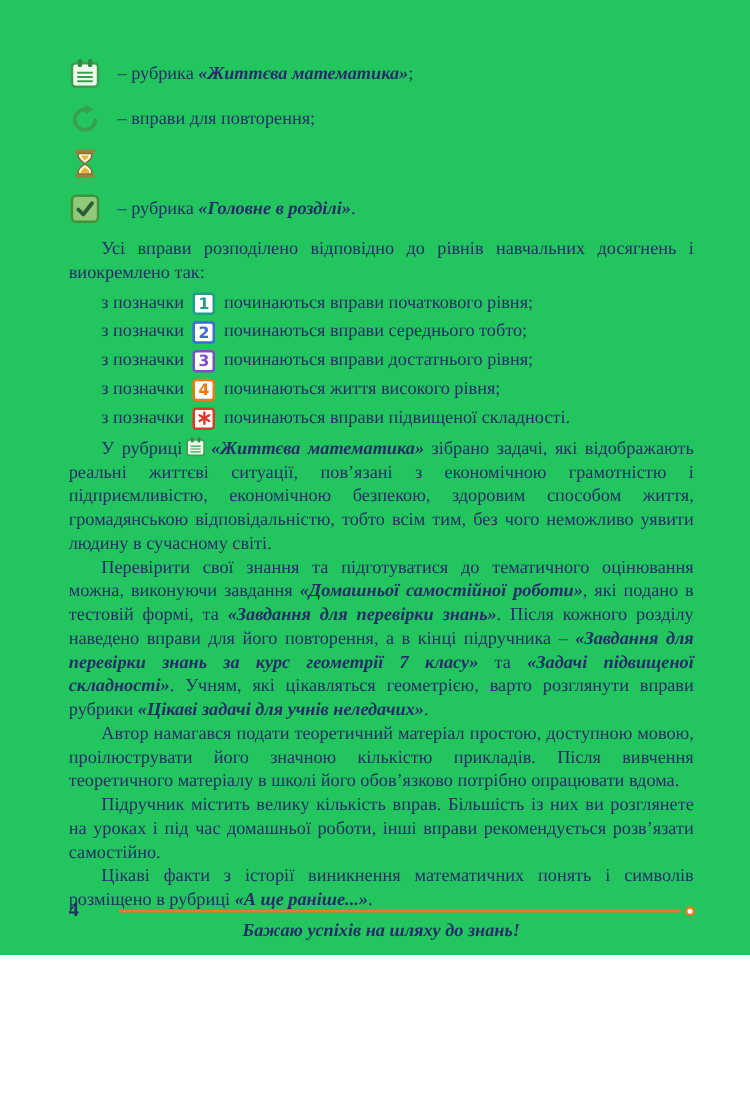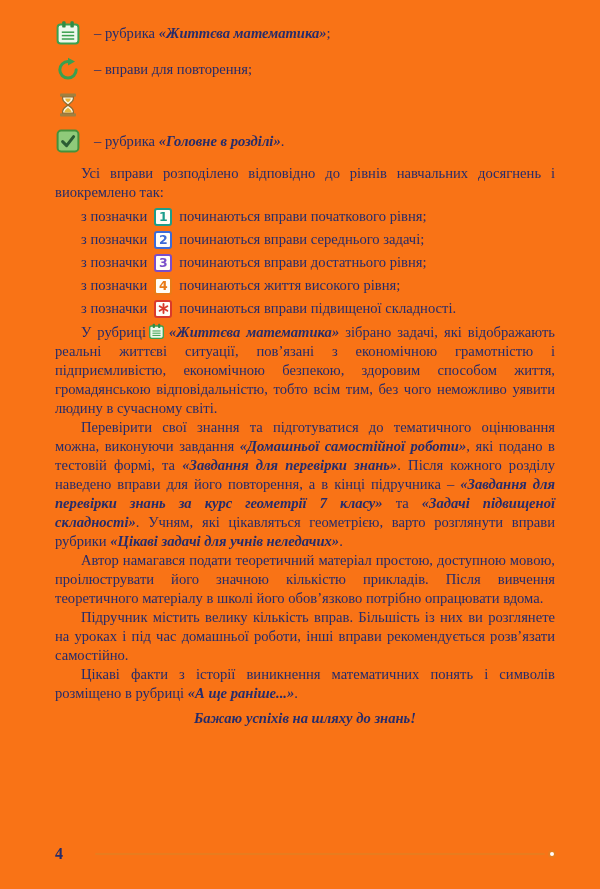--- a/index.html
+++ b/index.html
@@ -1,26 +1,26 @@
 <!DOCTYPE html>
 <html lang="uk"><head>
 <meta charset="utf-8">
 <style>
   * { margin:0; padding:0; box-sizing:border-box; }
   html,body { background:#ffffff; }
   .page {
     position:relative;
-    width:600px; height:889px;
-    background:#f97316;
+    width:600px; height:764px;
+    background:#22c55e;
     color:#262c6b;
     font-family:"Liberation Serif", serif;
     font-size:14.6px;
     line-height:19px;
     overflow:hidden;
-    padding:20px 45px 0 55px;
+    padding:46px 45px 0 55px;
   }
   .legend { margin-bottom:8px; }
   .legend-row { display:flex; align-items:center; margin-bottom:10px; }
   .legend-icon { width:26px; height:26px; flex:0 0 26px; margin-right:13px; }
   .legend-icon svg { display:block; }
   .legend-text { white-space:normal; }
   .bi { font-weight:bold; font-style:italic; }
   .para { text-align:justify; text-indent:26px; hyphens:auto; }
   .levels { margin:3px 0 3px 26px;text-align:center; }
   .level-row { display:flex; align-items:center; height:23px; }
@@ -113,21 +113,21 @@
           <span>1</span>
         </span>
       <span>починаються вправи початкового рівня;</span>
     </div>
 
     <div class="level-row">
       <span>з позначки</span>
       <span class="marker" style="border-color:#3d6bd8;color:#3d6bd8">
           <span>2</span>
         </span>
-      <span>починаються вправи середнього задачі;</span>
+      <span>починаються вправи середнього тобто;</span>
     </div>
 
     <div class="level-row">
       <span>з позначки</span>
       <span class="marker" style="border-color:#7a4ec9;color:#7a4ec9">
           <span>3</span>
         </span>
       <span>починаються вправи достатнього рівня;</span>
     </div>
 

